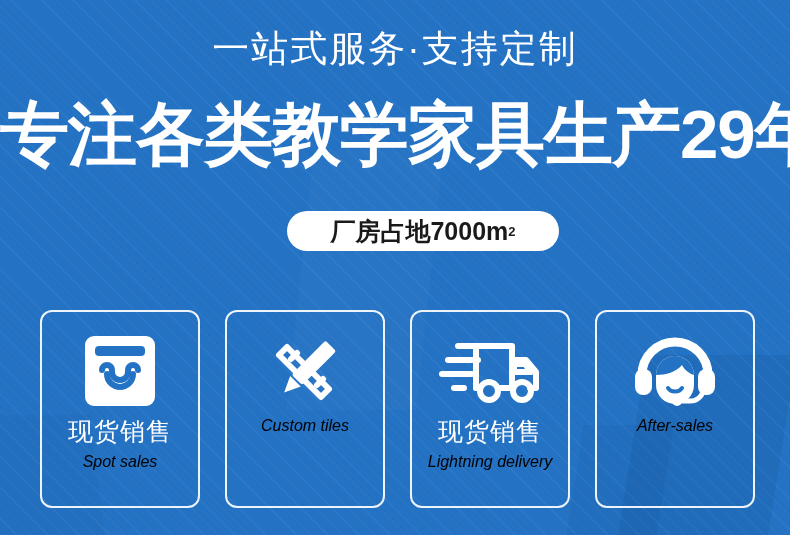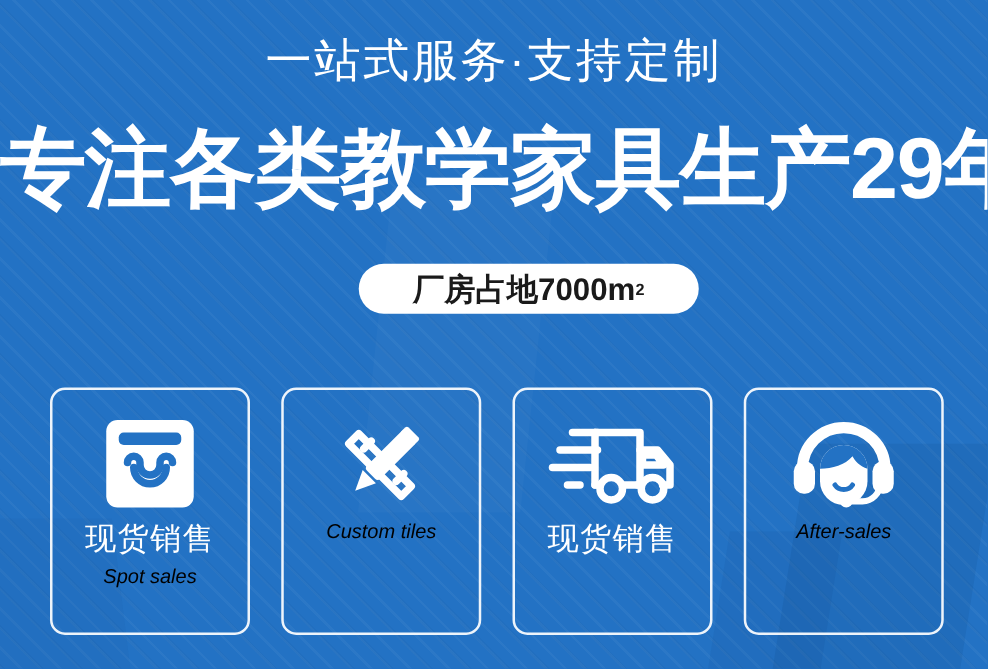--- a/index.html
+++ b/index.html
@@ -241,20 +241,21 @@
             <path d="M74 52 H72"></path>
             <path d="M76 28 H87 L93 36 H76 Z"></path>
           </g>
           <g fill="none" stroke="#ffffff" stroke-width="6">
             <circle cx="51" cy="55" r="9"></circle>
             <circle cx="84" cy="55" r="9"></circle>
           </g>
         </svg>
       </div>
       <div class="card-title">现货销售</div>
+      <div class="card-sub">Lightning delivery</div>
     </div>
 
     <div class="card">
       <div class="card-icon">
         <svg width="86" height="80" viewBox="0 0 86 80" aria-hidden="true">
 
           <path d="M10 44 a33 33 0 0 1 66 0" fill="none" stroke="#ffffff" stroke-width="9" stroke-linecap="round"></path>
 
           <rect x="3" y="38" width="17" height="26" rx="8" fill="#ffffff"></rect>
           <rect x="66" y="38" width="17" height="26" rx="8" fill="#ffffff"></rect>

